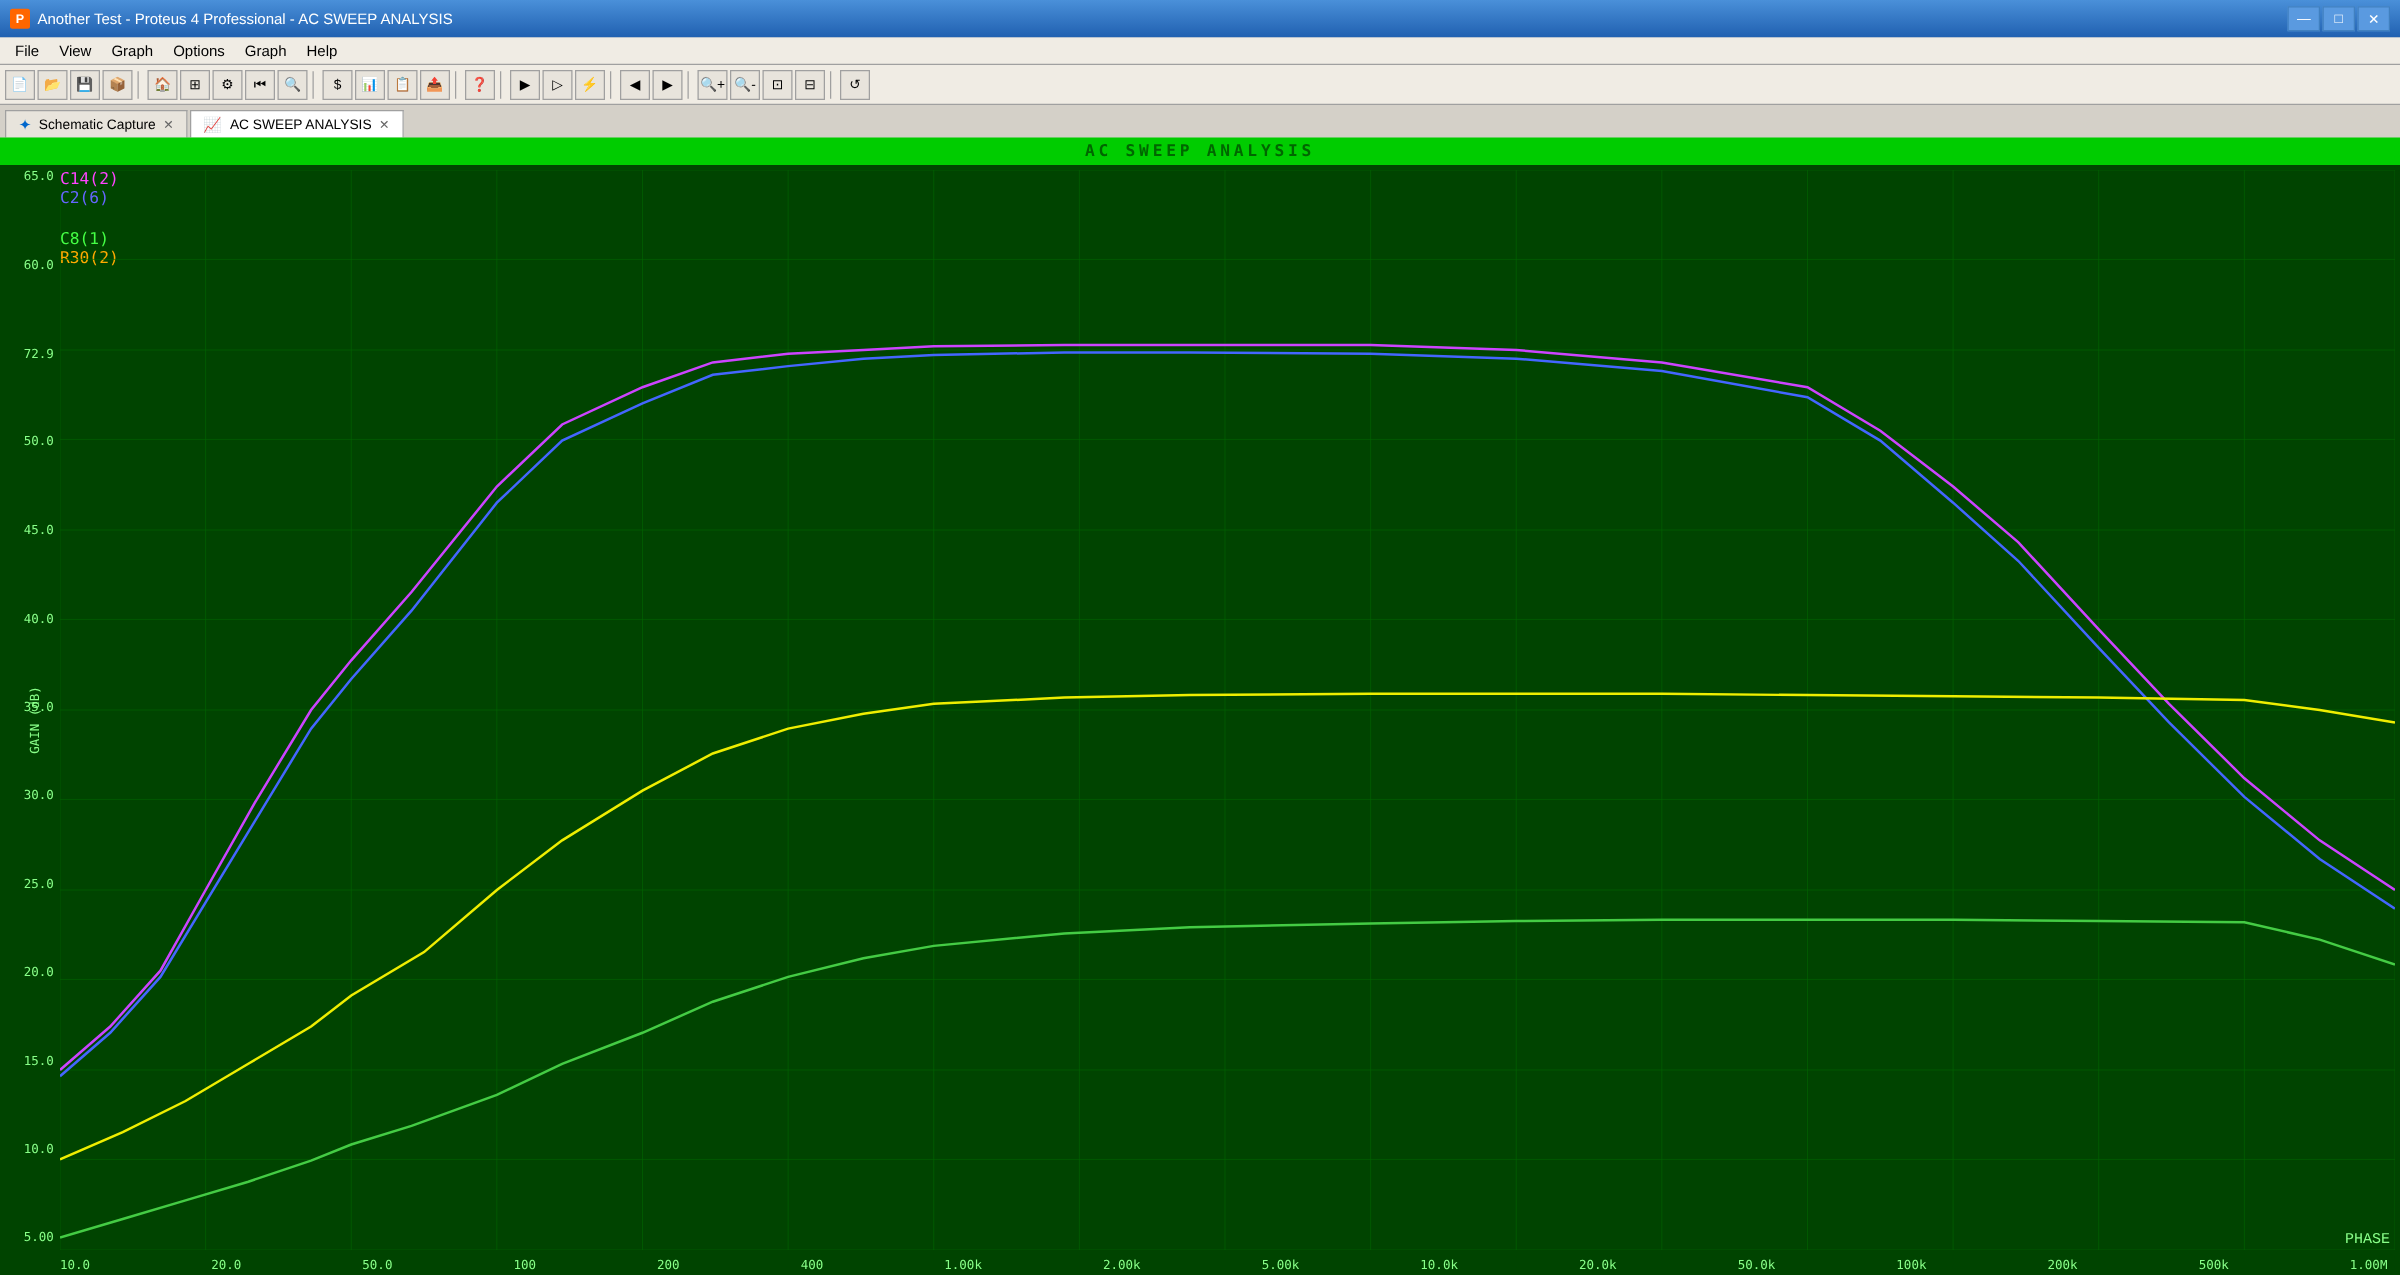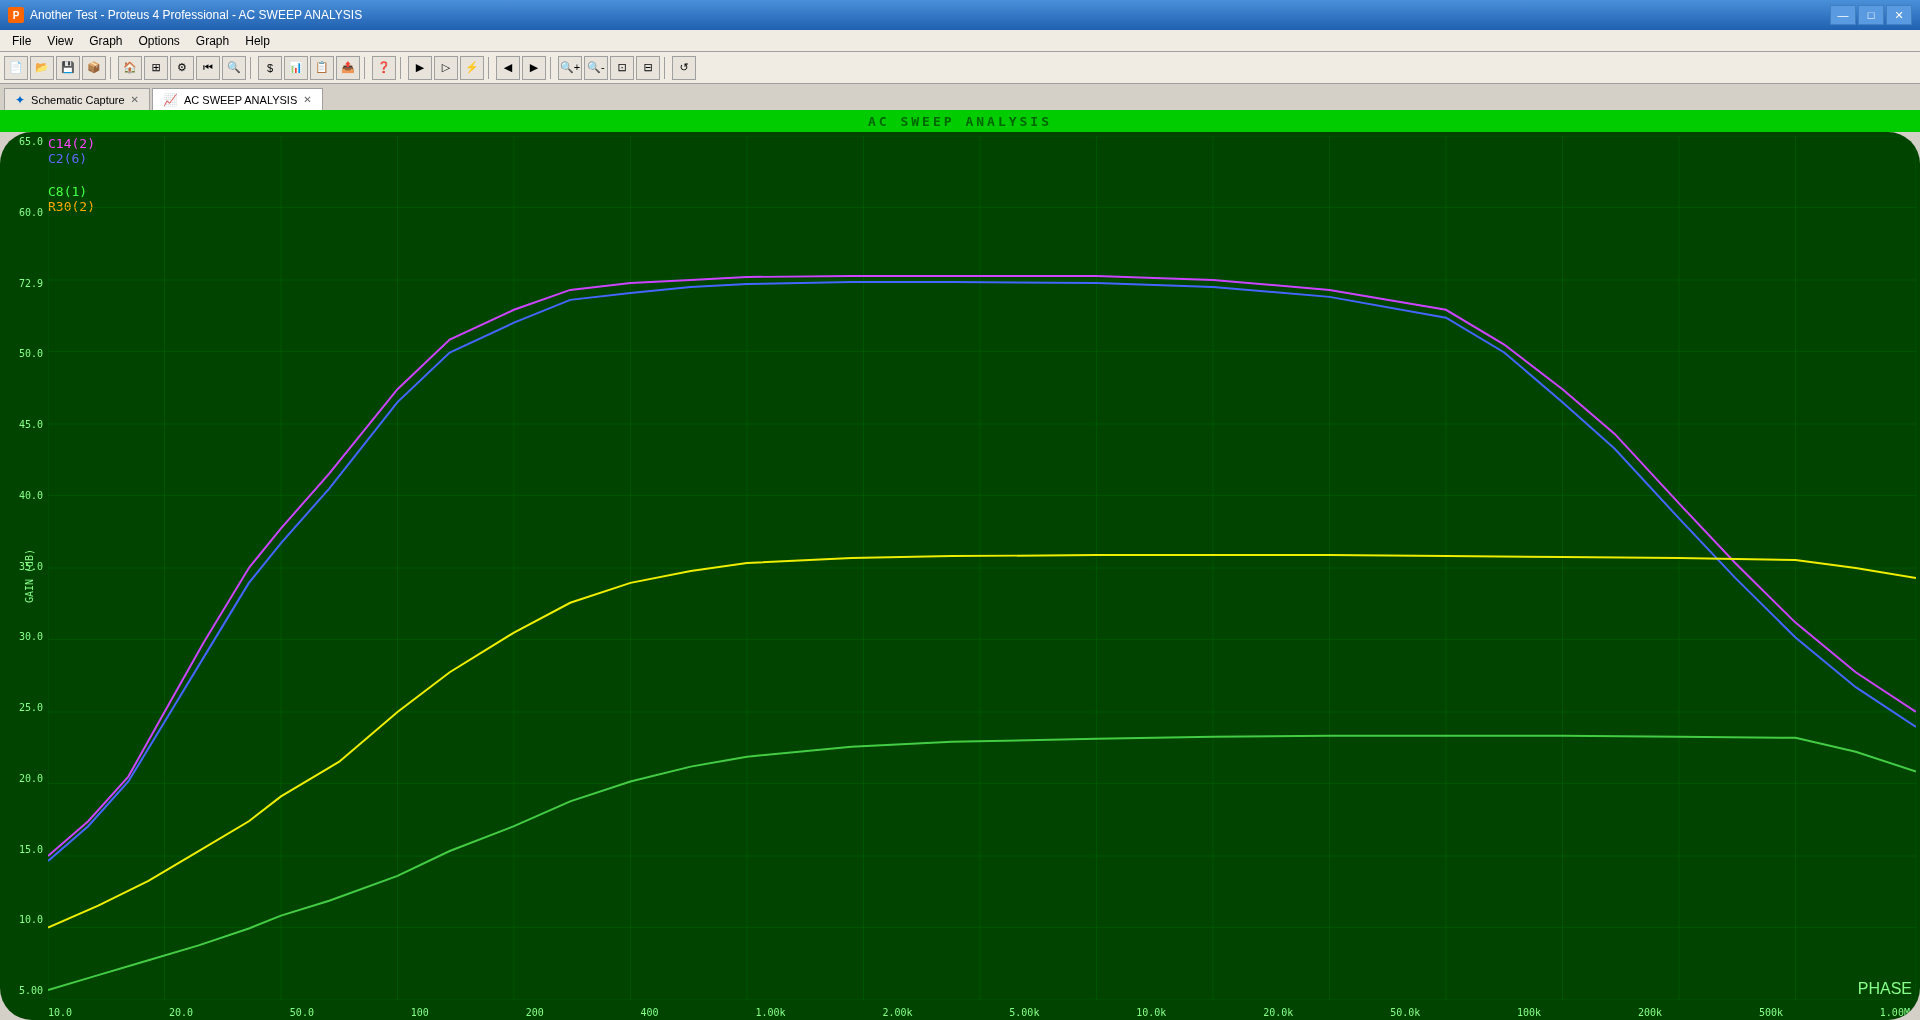--- a/index.html
+++ b/index.html
@@ -92,21 +92,20 @@
       letter-spacing: 3px;
       font-family: monospace;
     }
 
     
     .graph-area {
       background: #004400;
       flex: 1;
       position: relative;
       overflow: hidden;
-      border-radius: 32px;
     }
 
     .main-content {
       display: flex;
       flex-direction: column;
       height: calc(1020px - 30px - 22px - 32px - 26px);
     }
 
     
     .y-axis-labels {
@@ -145,22 +144,22 @@
       font-family: monospace;
       font-size: 10px;
       color: #88ff88;
     }
 
     
     .phase-label {
       position: absolute;
       bottom: 22px;
       right: 8px;
-      font-family: Liberation Sans, sans-serif;
-      font-size: 16px;
+      font-family: Liberation Mono, monospace;
+      font-size: 12px;
       color: #88ff88;
     }
 
     svg.graph-svg {
       position: absolute;
       left: 48px;
       top: 4px;
       right: 0;
       bottom: 20px;
     }

